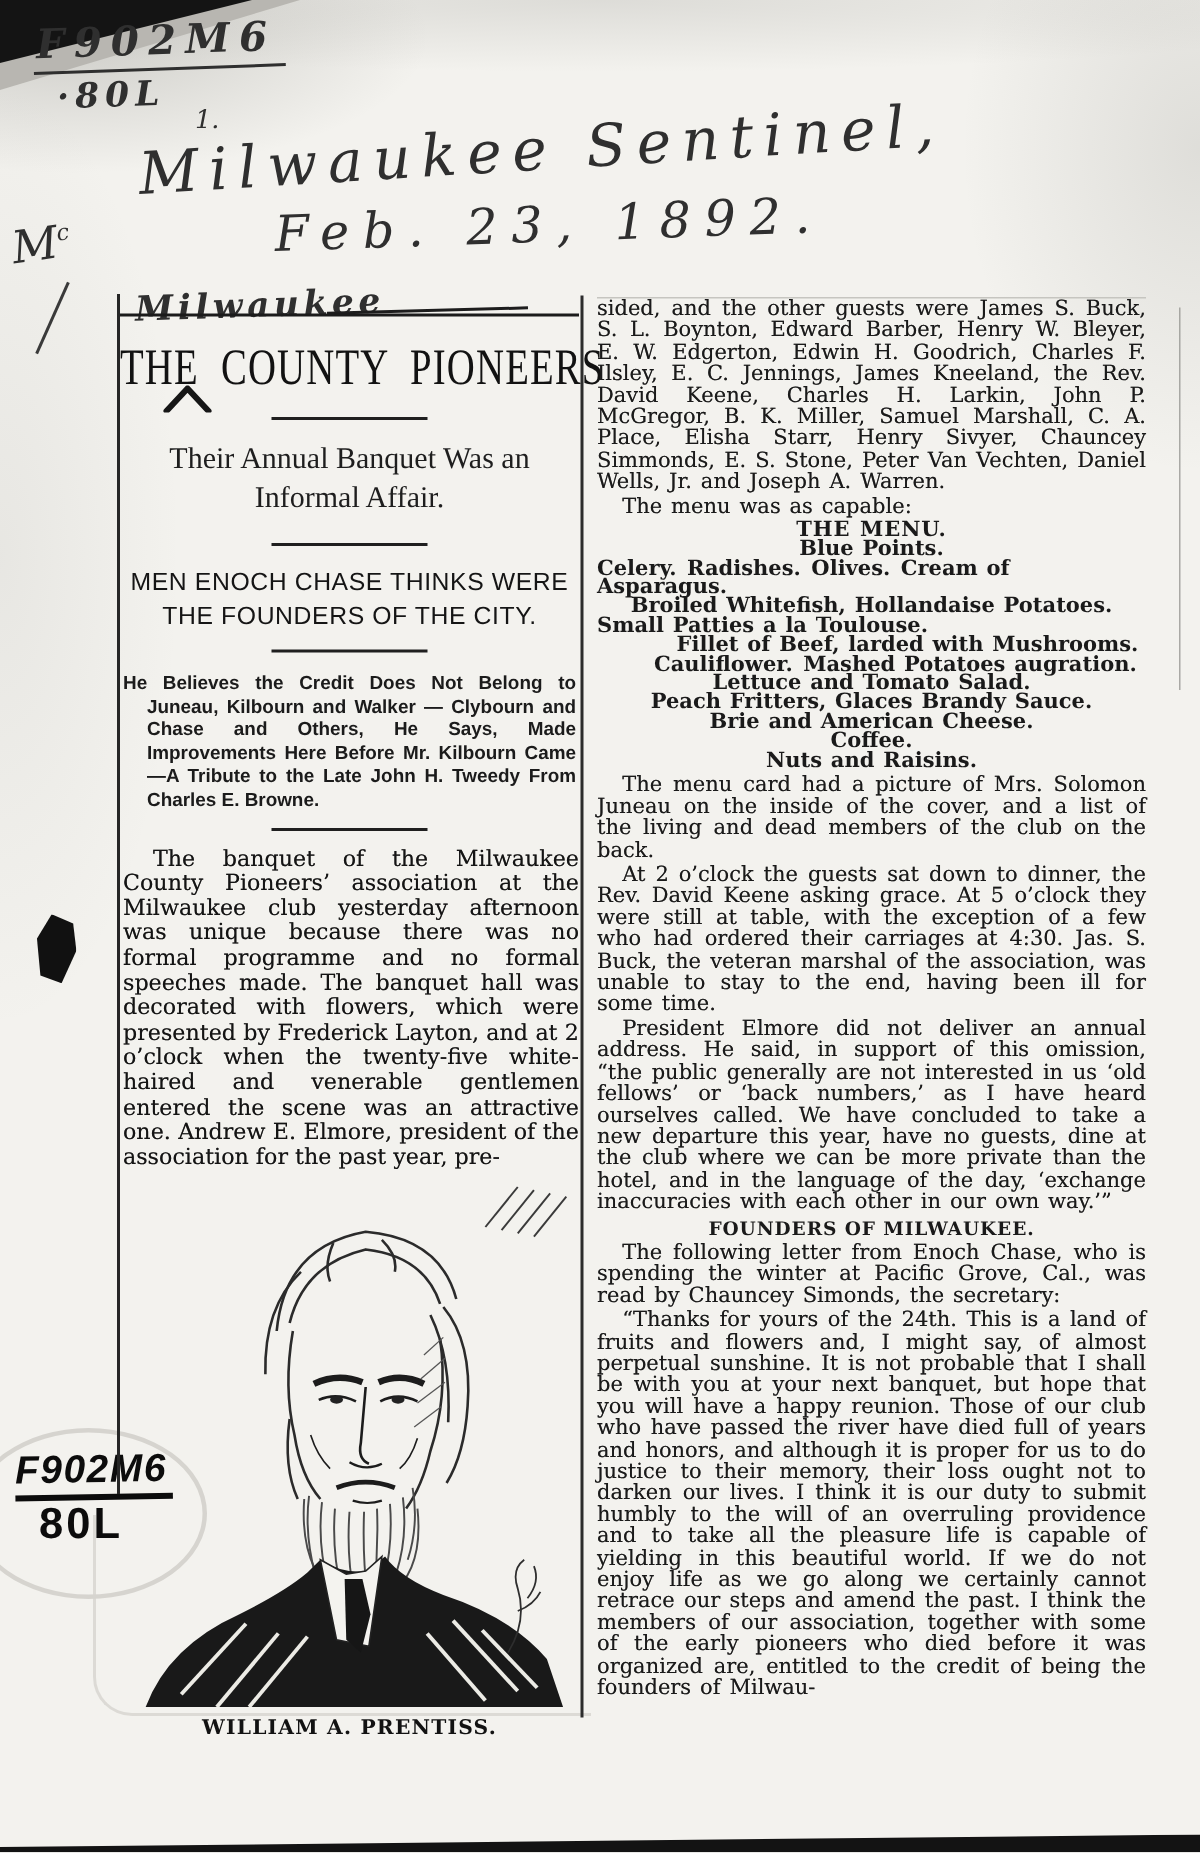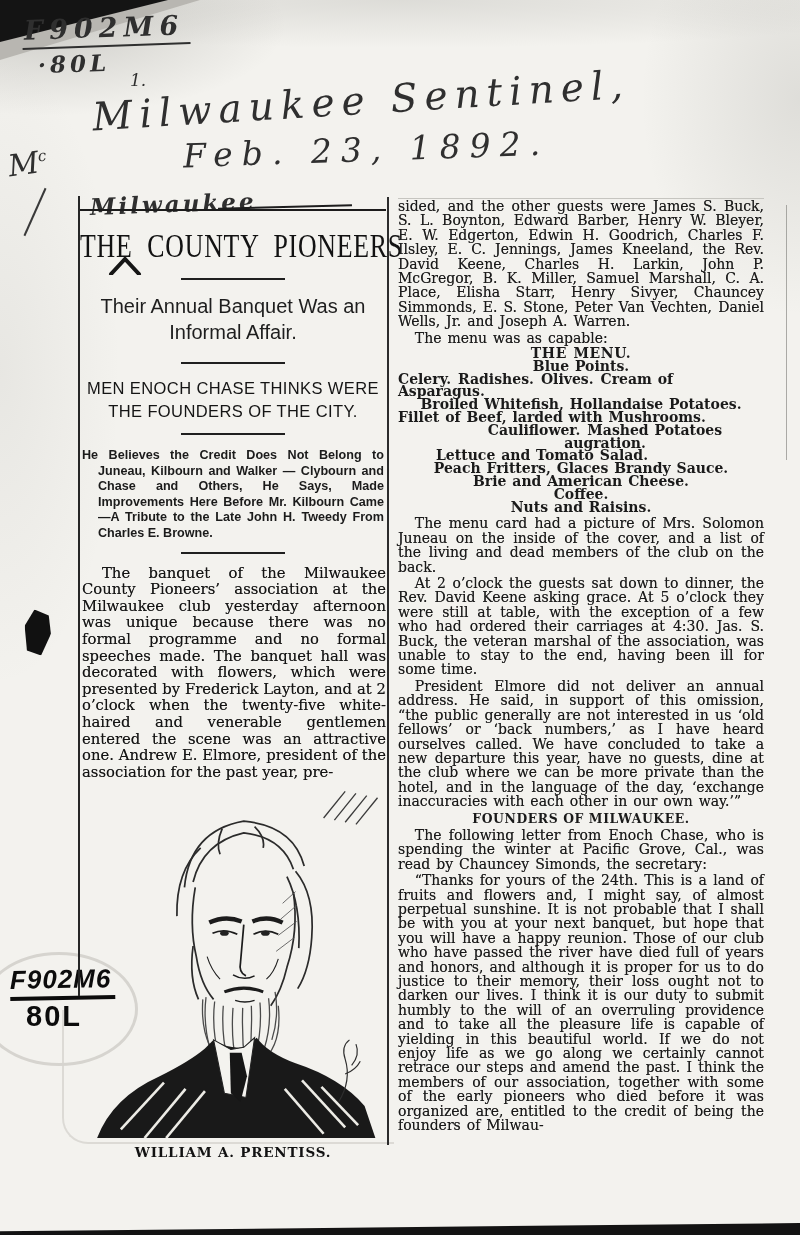--- a/index.html
+++ b/index.html
@@ -57,21 +57,21 @@
   .right-edge{position:absolute;left:786px;top:205px;width:1px;height:255px;background:#8a8a86;opacity:.7;}
   .col-left{position:absolute;left:80px;top:209px;width:306px;border-top:2px solid #1b1b1b;}
   .col-right{position:absolute;left:398px;top:198px;width:366px;border-top:1px solid #c6c5c0;
     font-size:14px;line-height:14.4px;text-align:justify;}
   
   .headline{margin:16px 0 0 0;font-family:"Liberation Serif",serif;font-size:34px;font-weight:400;
     white-space:nowrap;letter-spacing:1px;word-spacing:10px;transform:scaleX(.76);
     transform-origin:left center;color:#121212;}
   .caret-icon{position:absolute;left:28px;top:46px;}
   .rule{width:104px;border-top:2px solid #1f1f1f;margin:13px auto 0 auto;}
-  .subhead{margin:13px 4px 0 4px;text-align:center;font-family:Liberation Sans, sans-serif;
+  .subhead{margin:13px 4px 0 4px;text-align:center;font-family:Liberation Serif, serif;
     font-size:20px;line-height:26px;font-weight:400;color:#1e1e1e;}
   .crosshead{margin:13px 0 0 0;text-align:center;font-family:"Liberation Sans",sans-serif;
     font-size:16.5px;line-height:23px;font-weight:400;letter-spacing:.4px;color:#151515;}
   .deck{margin:13px 2px 0 2px;font-family:"Liberation Sans",sans-serif;font-weight:700;
     font-size:12.6px;line-height:15.6px;text-align:justify;padding-left:16px;text-indent:-16px;
     color:#1b1b1b;}
   .lead{margin:11px 0 0 2px;font-size:14.8px;line-height:16.6px;text-align:justify;
     text-indent:20px;color:#141414;text-shadow:0 0 .4px rgba(0,0,0,.55);}
   .portrait{margin:6px auto 0 auto;width:302px;height:352px;}
   .caption{margin:6px 0 0 0;text-align:center;font-weight:700;font-size:13.5px;letter-spacing:.8px;
@@ -210,20 +210,21 @@
   <div class="col-right">
     <p class="noindent">sided, and the other guests were James S. Buck, S. L. Boynton, Edward Barber, Henry W. Bleyer, E. W. Edgerton, Edwin H. Goodrich, Charles F. Ilsley, E. C. Jennings, James Kneeland, the Rev. David Keene, Charles H. Larkin, John P. McGregor, B. K. Miller, Samuel Marshall, C. A. Place, Elisha Starr, Henry Sivyer, Chauncey Simmonds, E. S. Stone, Peter Van Vechten, Daniel Wells, Jr. and Joseph A. Warren.</p>
     <p>The menu was as capable:</p>
     <div class="menu">
       <div class="menu-title">THE MENU.</div>
       <div>
 
       <div class="menu-line">Blue Points.</div>
           <div class="menu-line">Celery. Radishes. Olives. Cream of Asparagus.</div>
           <div class="menu-line">Broiled Whitefish, Hollandaise Potatoes.</div>
+          <div class="menu-line">Small Patties a la Toulouse.</div>
           <div class="menu-line">Fillet of Beef, larded with Mushrooms.</div>
           <div class="menu-line">Cauliflower. Mashed Potatoes augration.</div>
           <div class="menu-line">Lettuce and Tomato Salad.</div>
           <div class="menu-line">Peach Fritters, Glaces Brandy Sauce.</div>
           <div class="menu-line">Brie and American Cheese.</div>
           <div class="menu-line">Coffee.</div>
           <div class="menu-line">Nuts and Raisins.</div>
         </div>
     </div>
     <p>The menu card had a picture of Mrs. Solomon Juneau on the inside of the cover, and a list of the living and dead members of the club on the back.</p>

